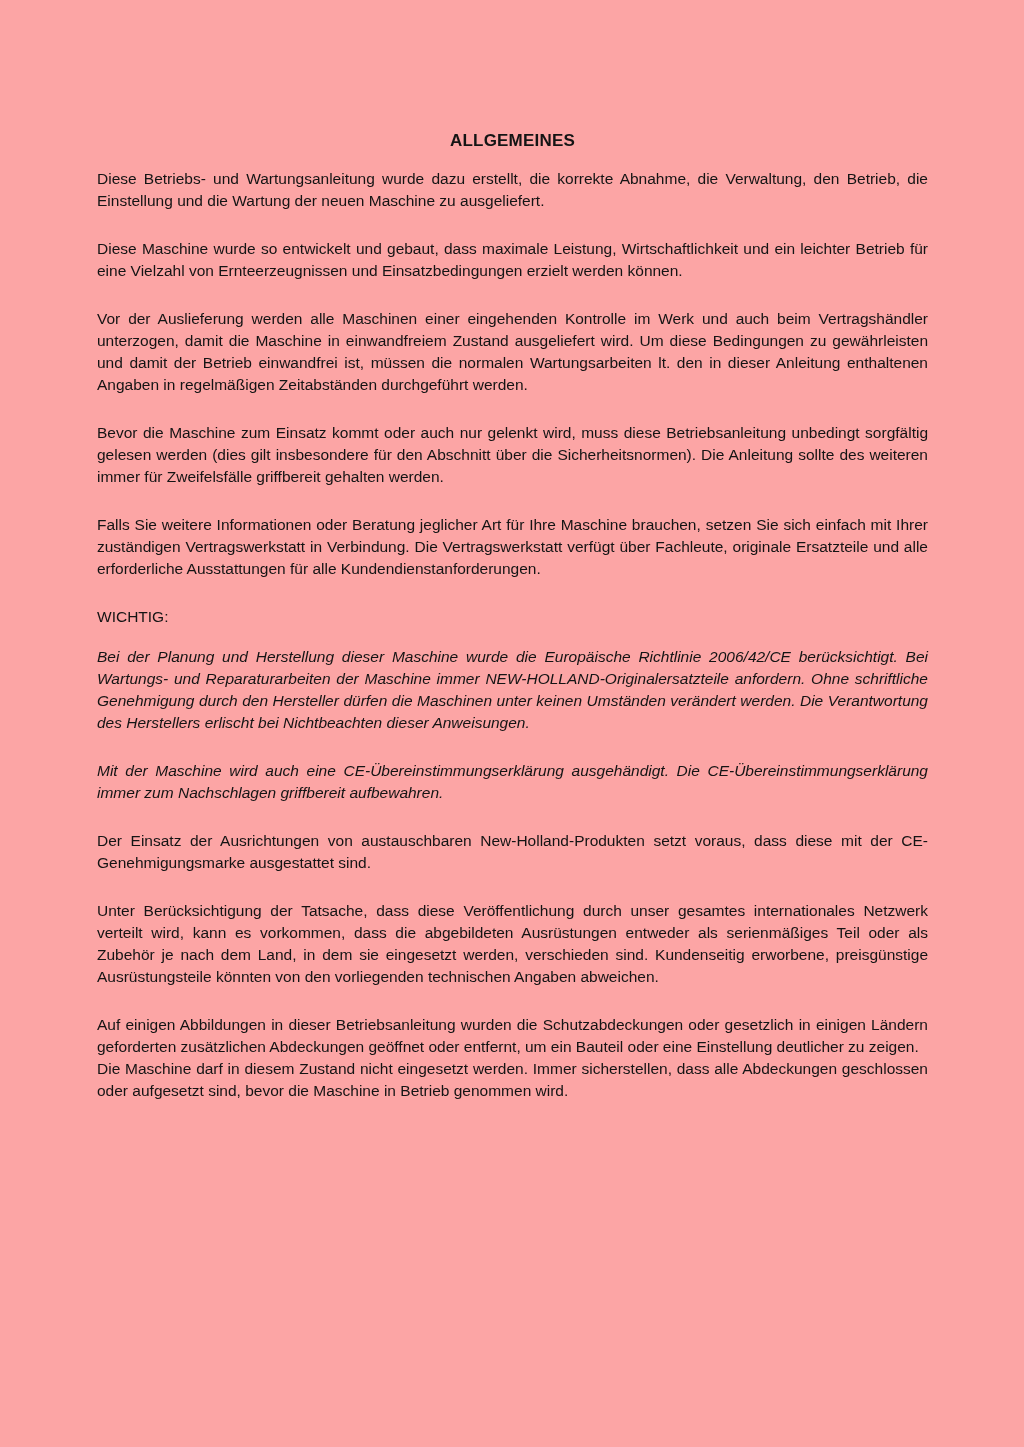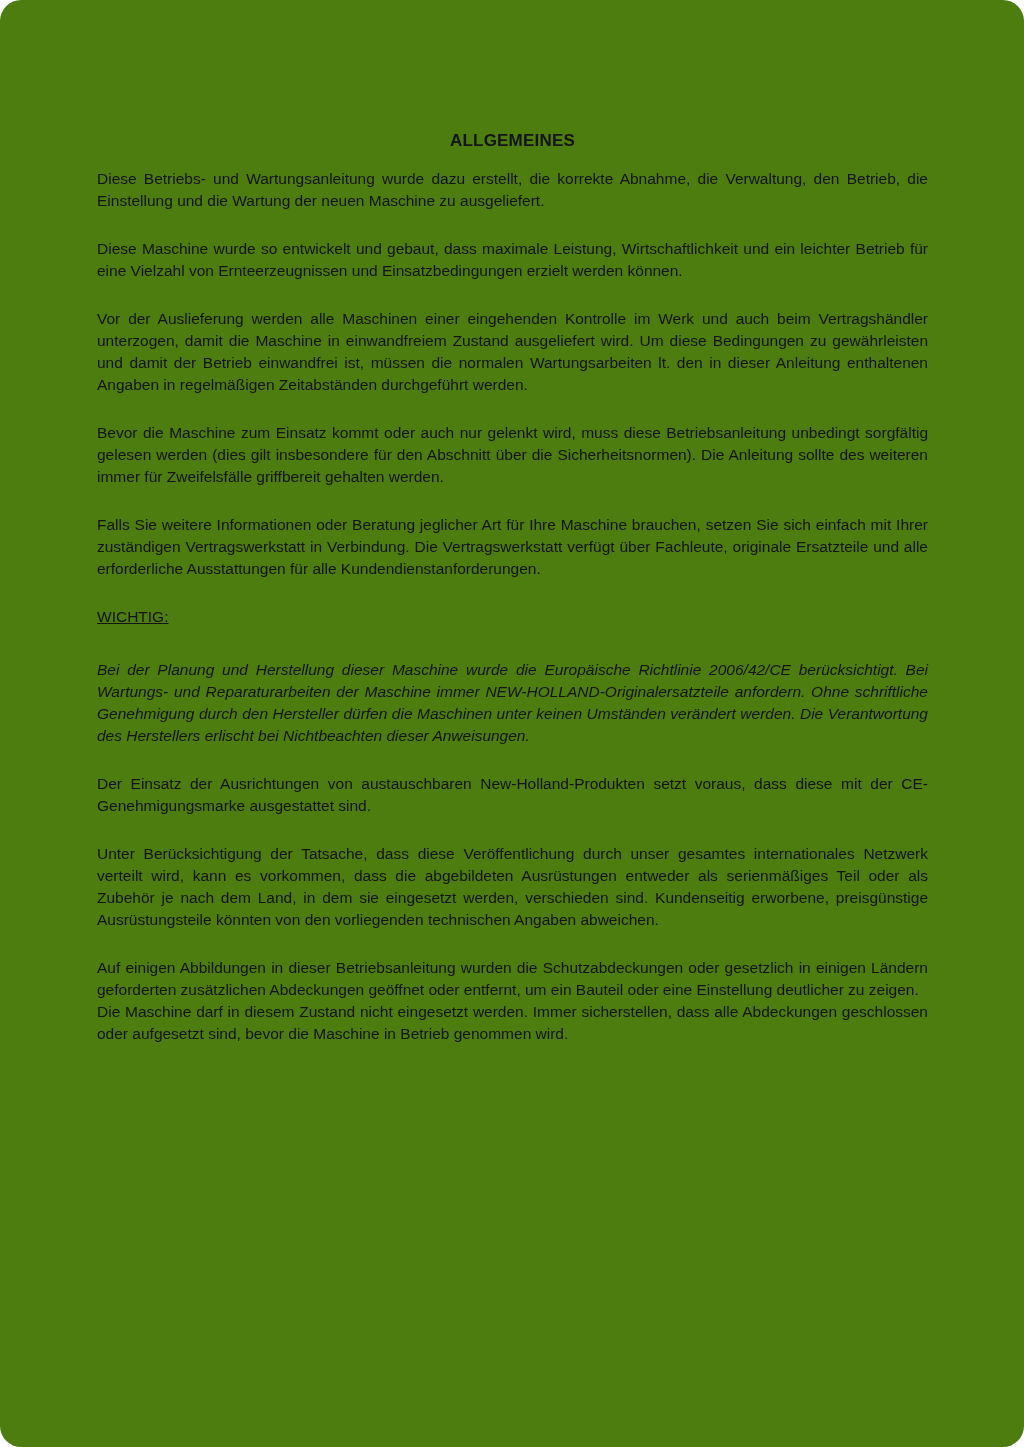--- a/index.html
+++ b/index.html
@@ -5,47 +5,45 @@
   html, body {
     margin: 0;
     padding: 0;
     background: #ffffff;
   }
   .page {
     position: relative;
     width: 1024px;
     height: 1447px;
     box-sizing: border-box;
-    background: #4d7c0f;
+    background: #fca5a5;
     padding: 130px 96px 0 97px;
     font-family: "Liberation Sans", sans-serif;
     font-size: 15.5px;
     line-height: 22px;
     color: #141414;
     overflow: hidden;
-    border-radius: 21px;
   }
   .doc-title {
     font-size: 17px;
     font-weight: bold;
     text-align: center;
     margin: 0 0 16px 0;
     letter-spacing: 0.2px;
   }
   p.para {
     margin: 0 0 26px 0;
     text-align: justify;
   }
   p.para.italic {
     font-style: italic;
   }
   p.para.label {
     text-align: left;
-    margin-bottom: 31px;
-    text-decoration: underline;
+    margin-bottom: 18px;
   }
   p.para.tight {
     margin-bottom: 0;
   }
 </style>
 </head>
 <body>
 
 <div class="page">
 
@@ -59,20 +57,21 @@
 
   <p class="para">Bevor die Maschine zum Einsatz kommt oder auch nur gelenkt wird, muss diese Betriebsanleitung unbedingt sorgfältig gelesen werden (dies gilt insbesondere für den Abschnitt über die Sicherheitsnormen).  Die Anleitung sollte des weiteren immer für Zweifelsfälle griffbereit gehalten werden.</p>
 
 
   <p class="para">Falls Sie weitere Informationen oder Beratung jeglicher Art für Ihre Maschine brauchen, setzen Sie sich einfach mit Ihrer zuständigen Vertragswerkstatt in Verbindung. Die Vertragswerkstatt verfügt über Fachleute, originale Ersatzteile und alle erforderliche Ausstattungen für alle Kundendienstanforderungen.</p>
 
   <p class="para label">WICHTIG:</p>
 
   <p class="para italic">Bei der Planung und Herstellung dieser Maschine wurde die Europäische Richtlinie 2006/42/CE berücksichtigt. Bei Wartungs- und Reparaturarbeiten der Maschine immer NEW-HOLLAND-Originalersatzteile anfordern. Ohne schriftliche Genehmigung durch den Hersteller dürfen die Maschinen unter keinen Umständen verändert werden. Die Verantwortung des Herstellers erlischt bei Nichtbeachten dieser Anweisungen.</p>
 
+  <p class="para italic">Mit der Maschine wird auch eine CE-Übereinstimmungserklärung ausgehändigt. Die CE-Übereinstimmungserklärung immer zum Nachschlagen griffbereit aufbewahren.</p>
 
 
   <p class="para">Der Einsatz der Ausrichtungen von austauschbaren New-Holland-Produkten setzt voraus, dass diese mit der CE-Genehmigungsmarke ausgestattet sind.</p>
 
   <p class="para">Unter Berücksichtigung der Tatsache, dass diese Veröffentlichung durch unser gesamtes internationales Netzwerk verteilt wird, kann es vorkommen, dass die abgebildeten Ausrüstungen entweder als serienmäßiges Teil oder als Zubehör je nach dem Land, in dem sie eingesetzt werden, verschieden sind. Kundenseitig erworbene, preisgünstige Ausrüstungsteile könnten von den vorliegenden technischen Angaben abweichen.</p>
 
   <p class="para tight">Auf einigen Abbildungen in dieser Betriebsanleitung wurden die Schutzabdeckungen oder gesetzlich in einigen Ländern geforderten zusätzlichen Abdeckungen geöffnet oder entfernt, um ein Bauteil oder eine Einstellung deutlicher zu zeigen.</p>
 
   <p class="para">Die Maschine darf in diesem Zustand nicht eingesetzt werden. Immer sicherstellen, dass alle Abdeckungen geschlossen oder aufgesetzt sind, bevor die Maschine in Betrieb genommen wird.</p>
 

